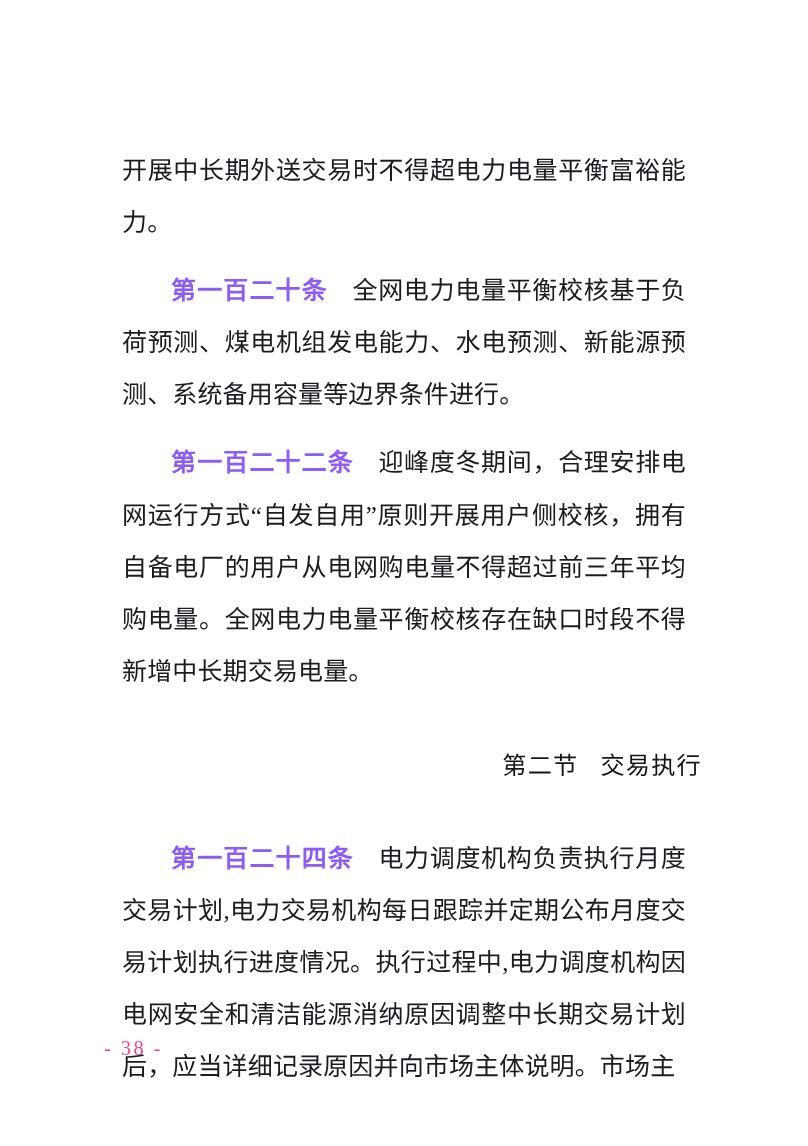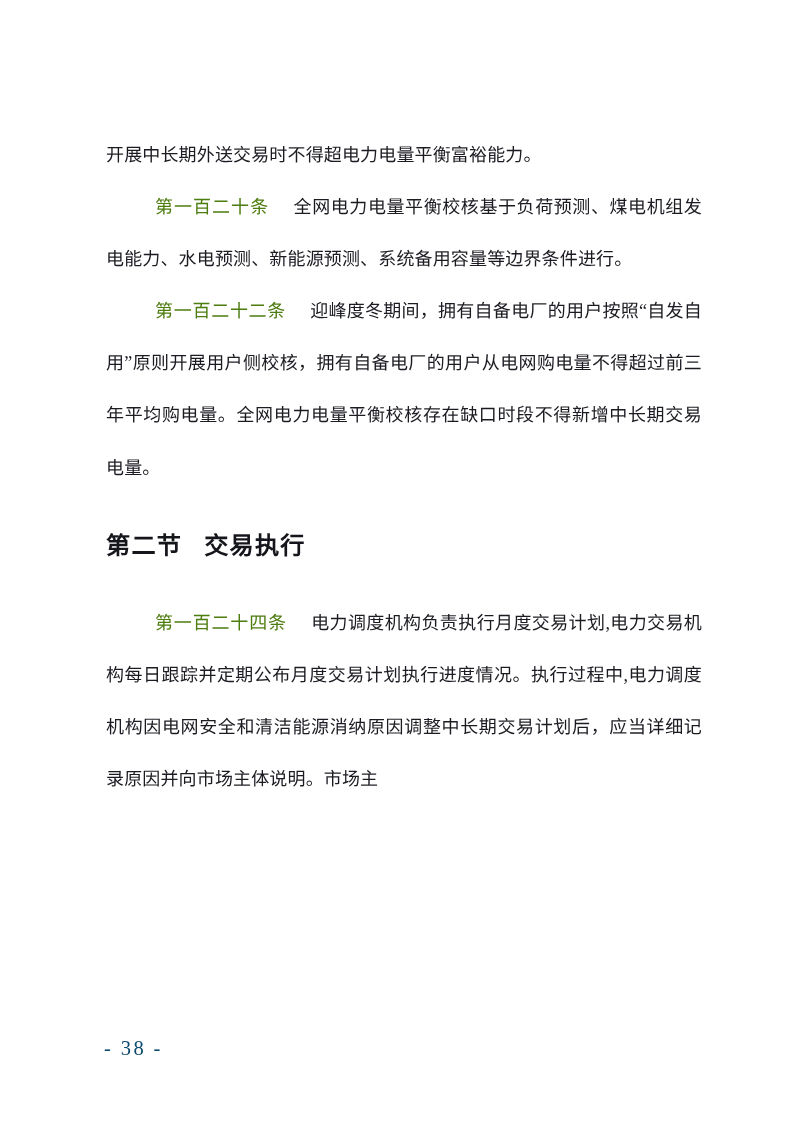--- a/index.html
+++ b/index.html
@@ -29,92 +29,92 @@
 
   
   .content {
     position: absolute;
     left: 106px;
     top: 129px;
     width: 596px;
   }
 
   .para {
-    margin: 0;
-    font-size: 18px;
+    margin: 16px;
+    font-size: 25px;
     line-height: 52.1px;
     text-align: justify;
     text-justify: inter-ideograph;
     letter-spacing: 0.15px;
     color: #1b1b22;
     word-break: break-all;
     text-indent: 0;
   }
 
   .para.indent {
     text-indent: 0;
   }
 
   
   .art-no {
-    font-weight: normal;
+    font-weight: bold;
     letter-spacing: 0.6px;
-    color: #4d7c0f;
+    color: #8b5cf6;
     padding-left: 49px;   
   }
 
   .art-gap {
     display: inline-block;
     width: 24px;
   }
 
   
   .section-heading {
     margin: 0;
     font-family: "DejaVu Sans", "Liberation Sans", sans-serif;
-    font-weight: bold;
+    font-weight: normal;
     font-size: 24.2px;
     line-height: 52.1px;
-    text-align: left;
+    text-align: right;
     letter-spacing: 1.2px;
     color: #15151c;
     padding-top: 26px;
     padding-bottom: 25px;
   }
 
   .heading-gap {
     display: inline-block;
     width: 22px;
   }
 
   
   .page-number {
     position: absolute;
     left: 104px;
     top: 1037px;
     font-family: "Liberation Serif", "DejaVu Serif", serif;
     font-size: 20.5px;
     letter-spacing: 2.4px;
-    color: #0c4a6e;
+    color: #ec4899;
     white-space: pre;
   }
 </style>
 </head>
 <body>
 
 <div class="page">
 
   <div class="content">
 
     <p class="para"><span>开展中长期外送交易时不得超电力电量平衡富裕能力。</span></p>
 
     <p class="para indent"><span class="art-no">第一百二十条</span><span class="art-gap"></span><span>全网电力电量平衡校核基于负荷预测、煤电机组发电能力、水电预测、新能源预测、系统备用容量等边界条件进行。</span></p>
 
 
-    <p class="para indent"><span class="art-no">第一百二十二条</span><span class="art-gap"></span><span>迎峰度冬期间，拥有自备电厂的用户按照“自发自用”原则开展用户侧校核，拥有自备电厂的用户从电网购电量不得超过前三年平均购电量。全网电力电量平衡校核存在缺口时段不得新增中长期交易电量。</span></p>
+    <p class="para indent"><span class="art-no">第一百二十二条</span><span class="art-gap"></span><span>迎峰度冬期间，合理安排电网运行方式“自发自用”原则开展用户侧校核，拥有自备电厂的用户从电网购电量不得超过前三年平均购电量。全网电力电量平衡校核存在缺口时段不得新增中长期交易电量。</span></p>
 
     <h2 class="section-heading"><span>第二节</span><span class="heading-gap"></span><span>交易执行</span></h2>
 
 
     <p class="para indent"><span class="art-no">第一百二十四条</span><span class="art-gap"></span><span>电力调度机构负责执行月度交易计划,电力交易机构每日跟踪并定期公布月度交易计划执行进度情况。执行过程中,电力调度机构因电网安全和清洁能源消纳原因调整中长期交易计划后，应当详细记录原因并向市场主体说明。市场主</span></p>
 
   </div>
 
   <div class="page-number">- 38 -</div>
 

